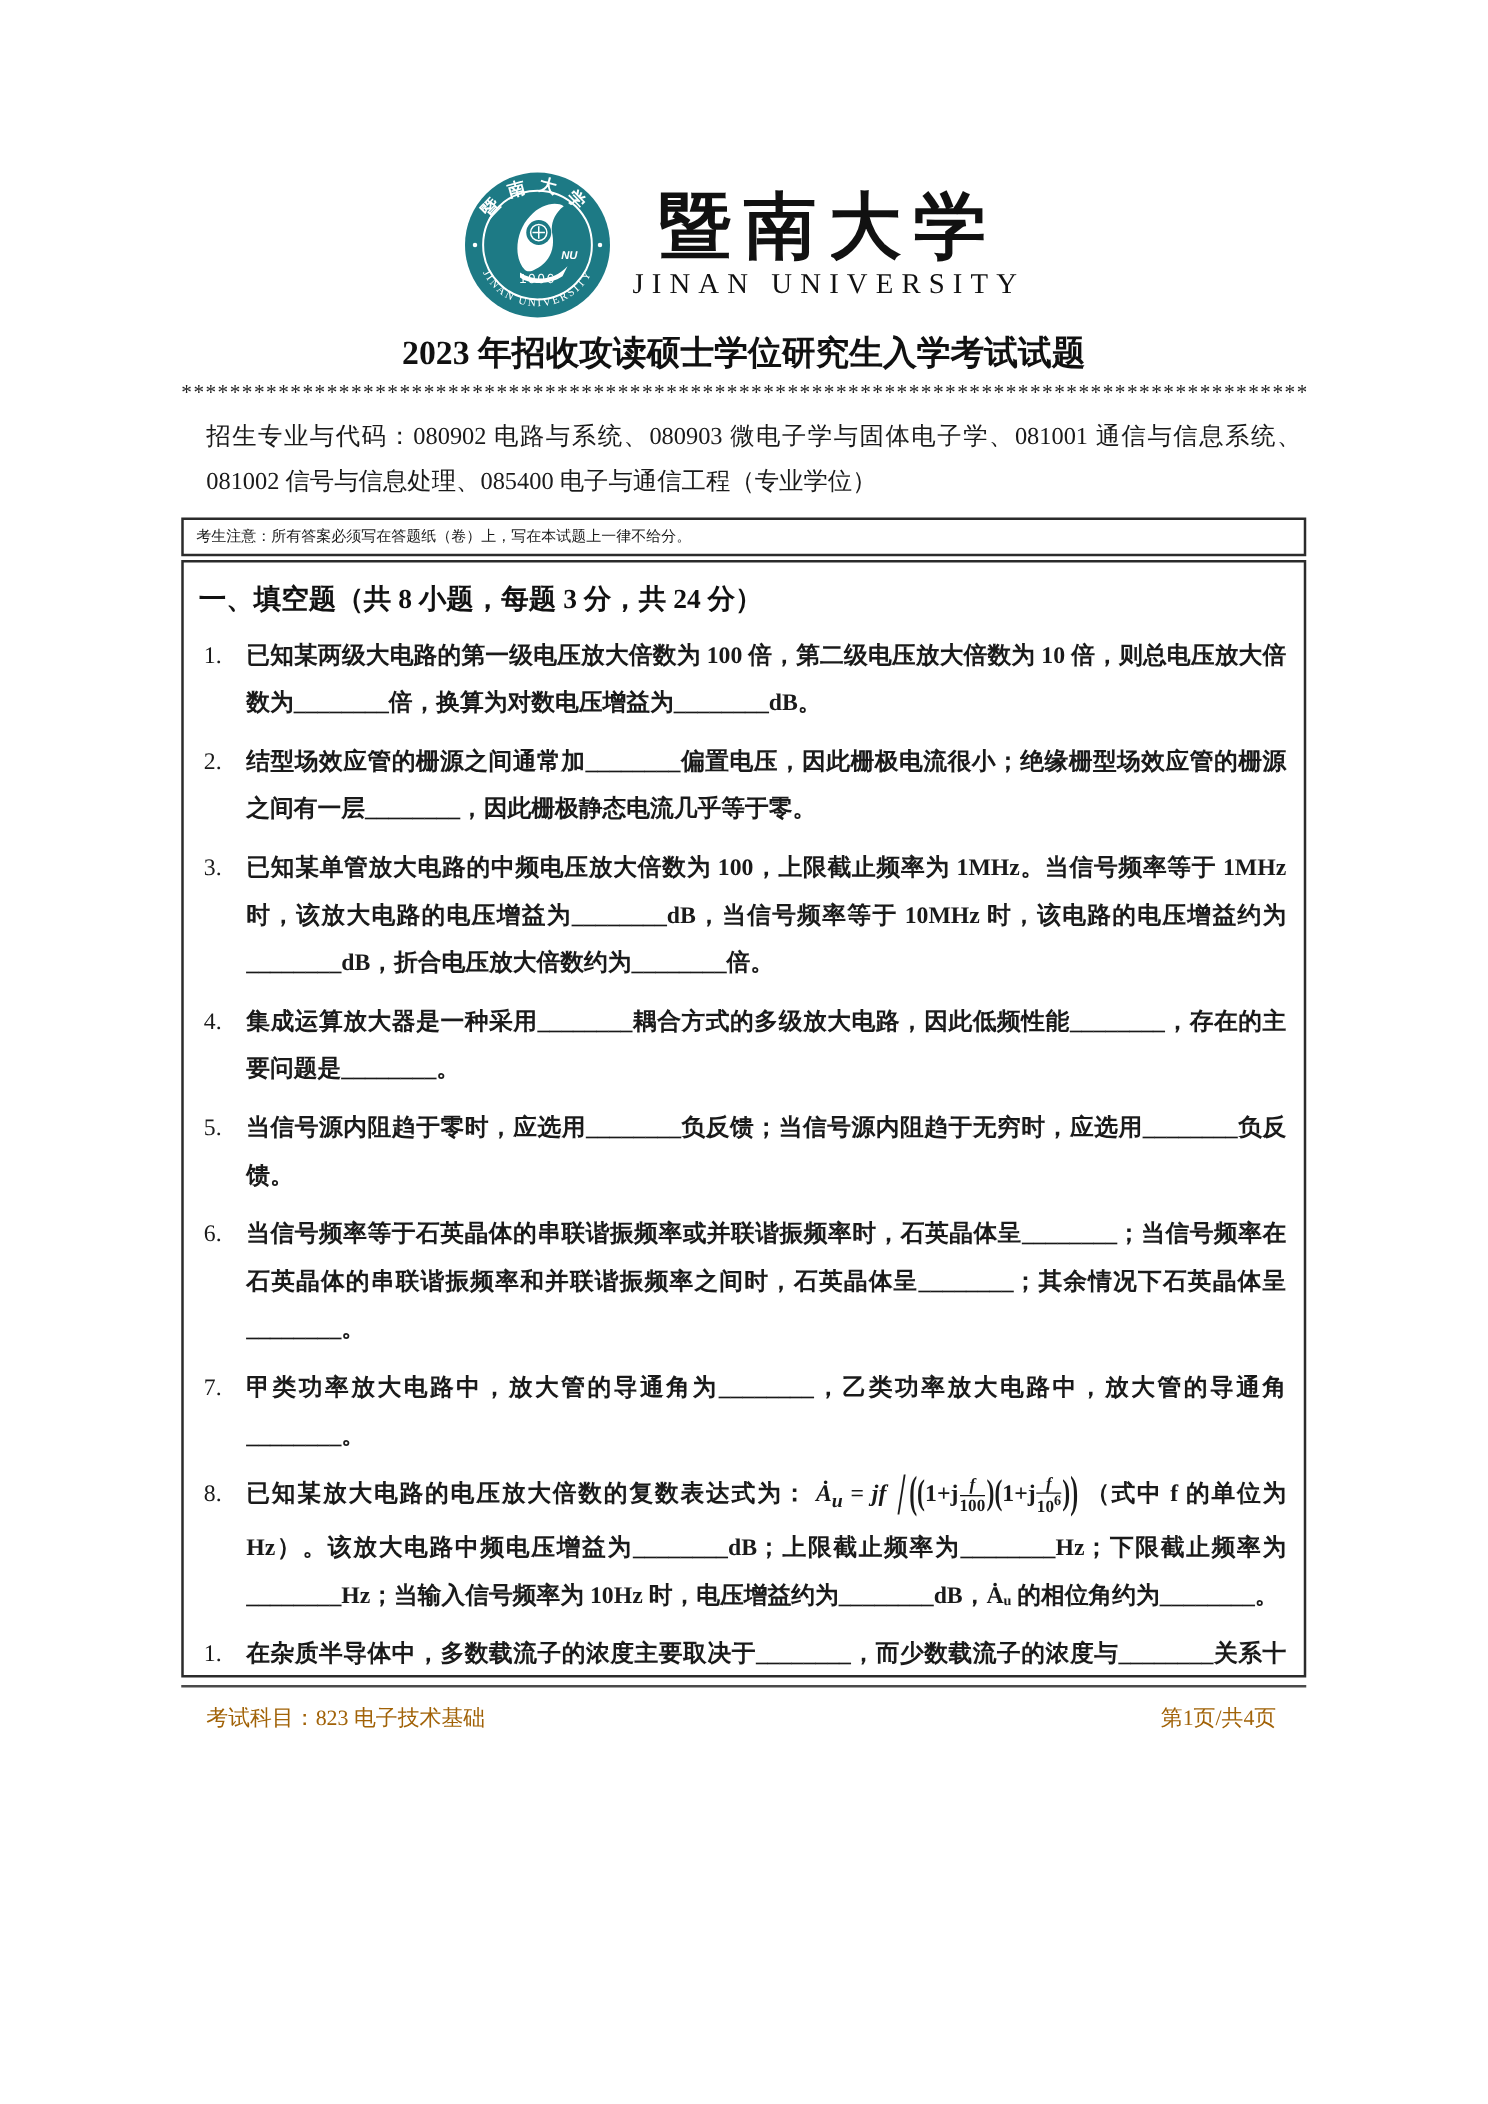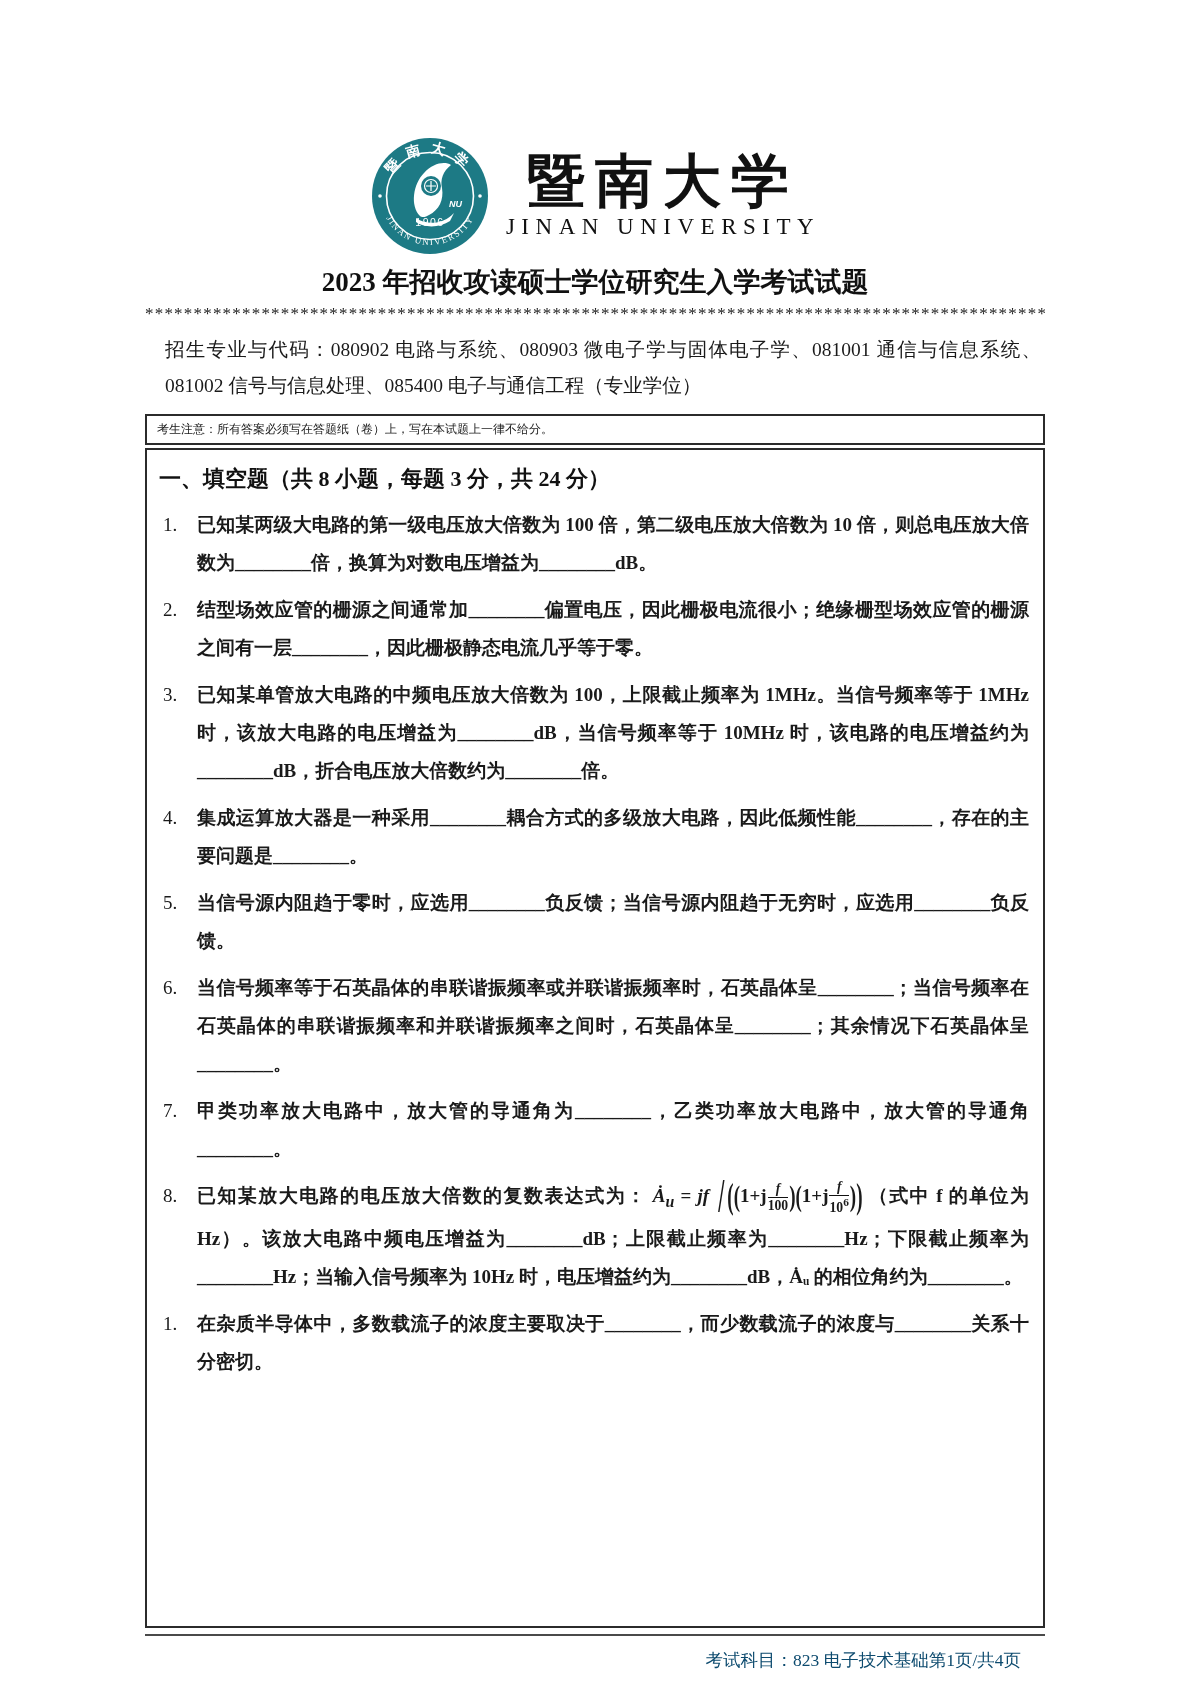--- a/index.html
+++ b/index.html
@@ -35,21 +35,21 @@
   }
   .subject-line {
     padding:26px 0 0 20px; font-size:19.5px;
   }
 
   
   .notice-box {
     margin-top:9px; border:2px solid #2b2b2b; padding:5px 10px; font-size:12px;
   }
   .main-box {
-    margin-top:3px; border:2px solid #2b2b2b; height:1180px; overflow:hidden;
+    margin-top:3px; border:2px solid #2b2b2b; height:894px; overflow:hidden;
     padding:8px 14px 10px 10px;
   }
   .sec-heading {
     font-size:22px; font-weight:bold; margin:6px 0 12px 2px; color:#111;
   }
   .sec-heading.second { margin-top:44px; }
   .q { display:flex; font-size:19px; line-height:38px; margin-bottom:9px; }
   .qnum { width:40px; flex:0 0 40px; padding-left:6px; }
   .qtext { flex:1; text-align:justify;font-weight:bold; }
 
@@ -62,22 +62,22 @@
   .frac .fnum { display:block; border-bottom:1.3px solid #111; padding:0 3px; font-style:italic; }
   .frac .fden { display:block; font-style:normal; }
   .bigslash { display:inline-block; transform:scaleY(2.2); font-size:1.15em; margin:0 3px; vertical-align:middle; }
   .bigparen { display:inline-block; transform:scaleY(1.9); vertical-align:middle; }
   .midparen { display:inline-block; transform:scaleY(1.5); vertical-align:middle; }
   .ital { font-style:italic; }
 
   
   .footer {
     margin-top:6px; border-top:2px solid #4a4a4a;
-    padding:12px 24px 0 20px; display:flex; justify-content:flex-end;
-    font-size:17.5px; color:#0c4a6e;
+    padding:12px 24px 0 20px; display:flex; justify-content:space-between;
+    font-size:17.5px; color:#a16207;
   }
 </style>
 </head>
 <body>
 
 <div class="content">
 
   <div class="logo-row">
     <svg class="logo-svg" viewBox="0 0 120 120">
       <circle cx="60" cy="60" r="58" fill="#1d7a85"></circle>

